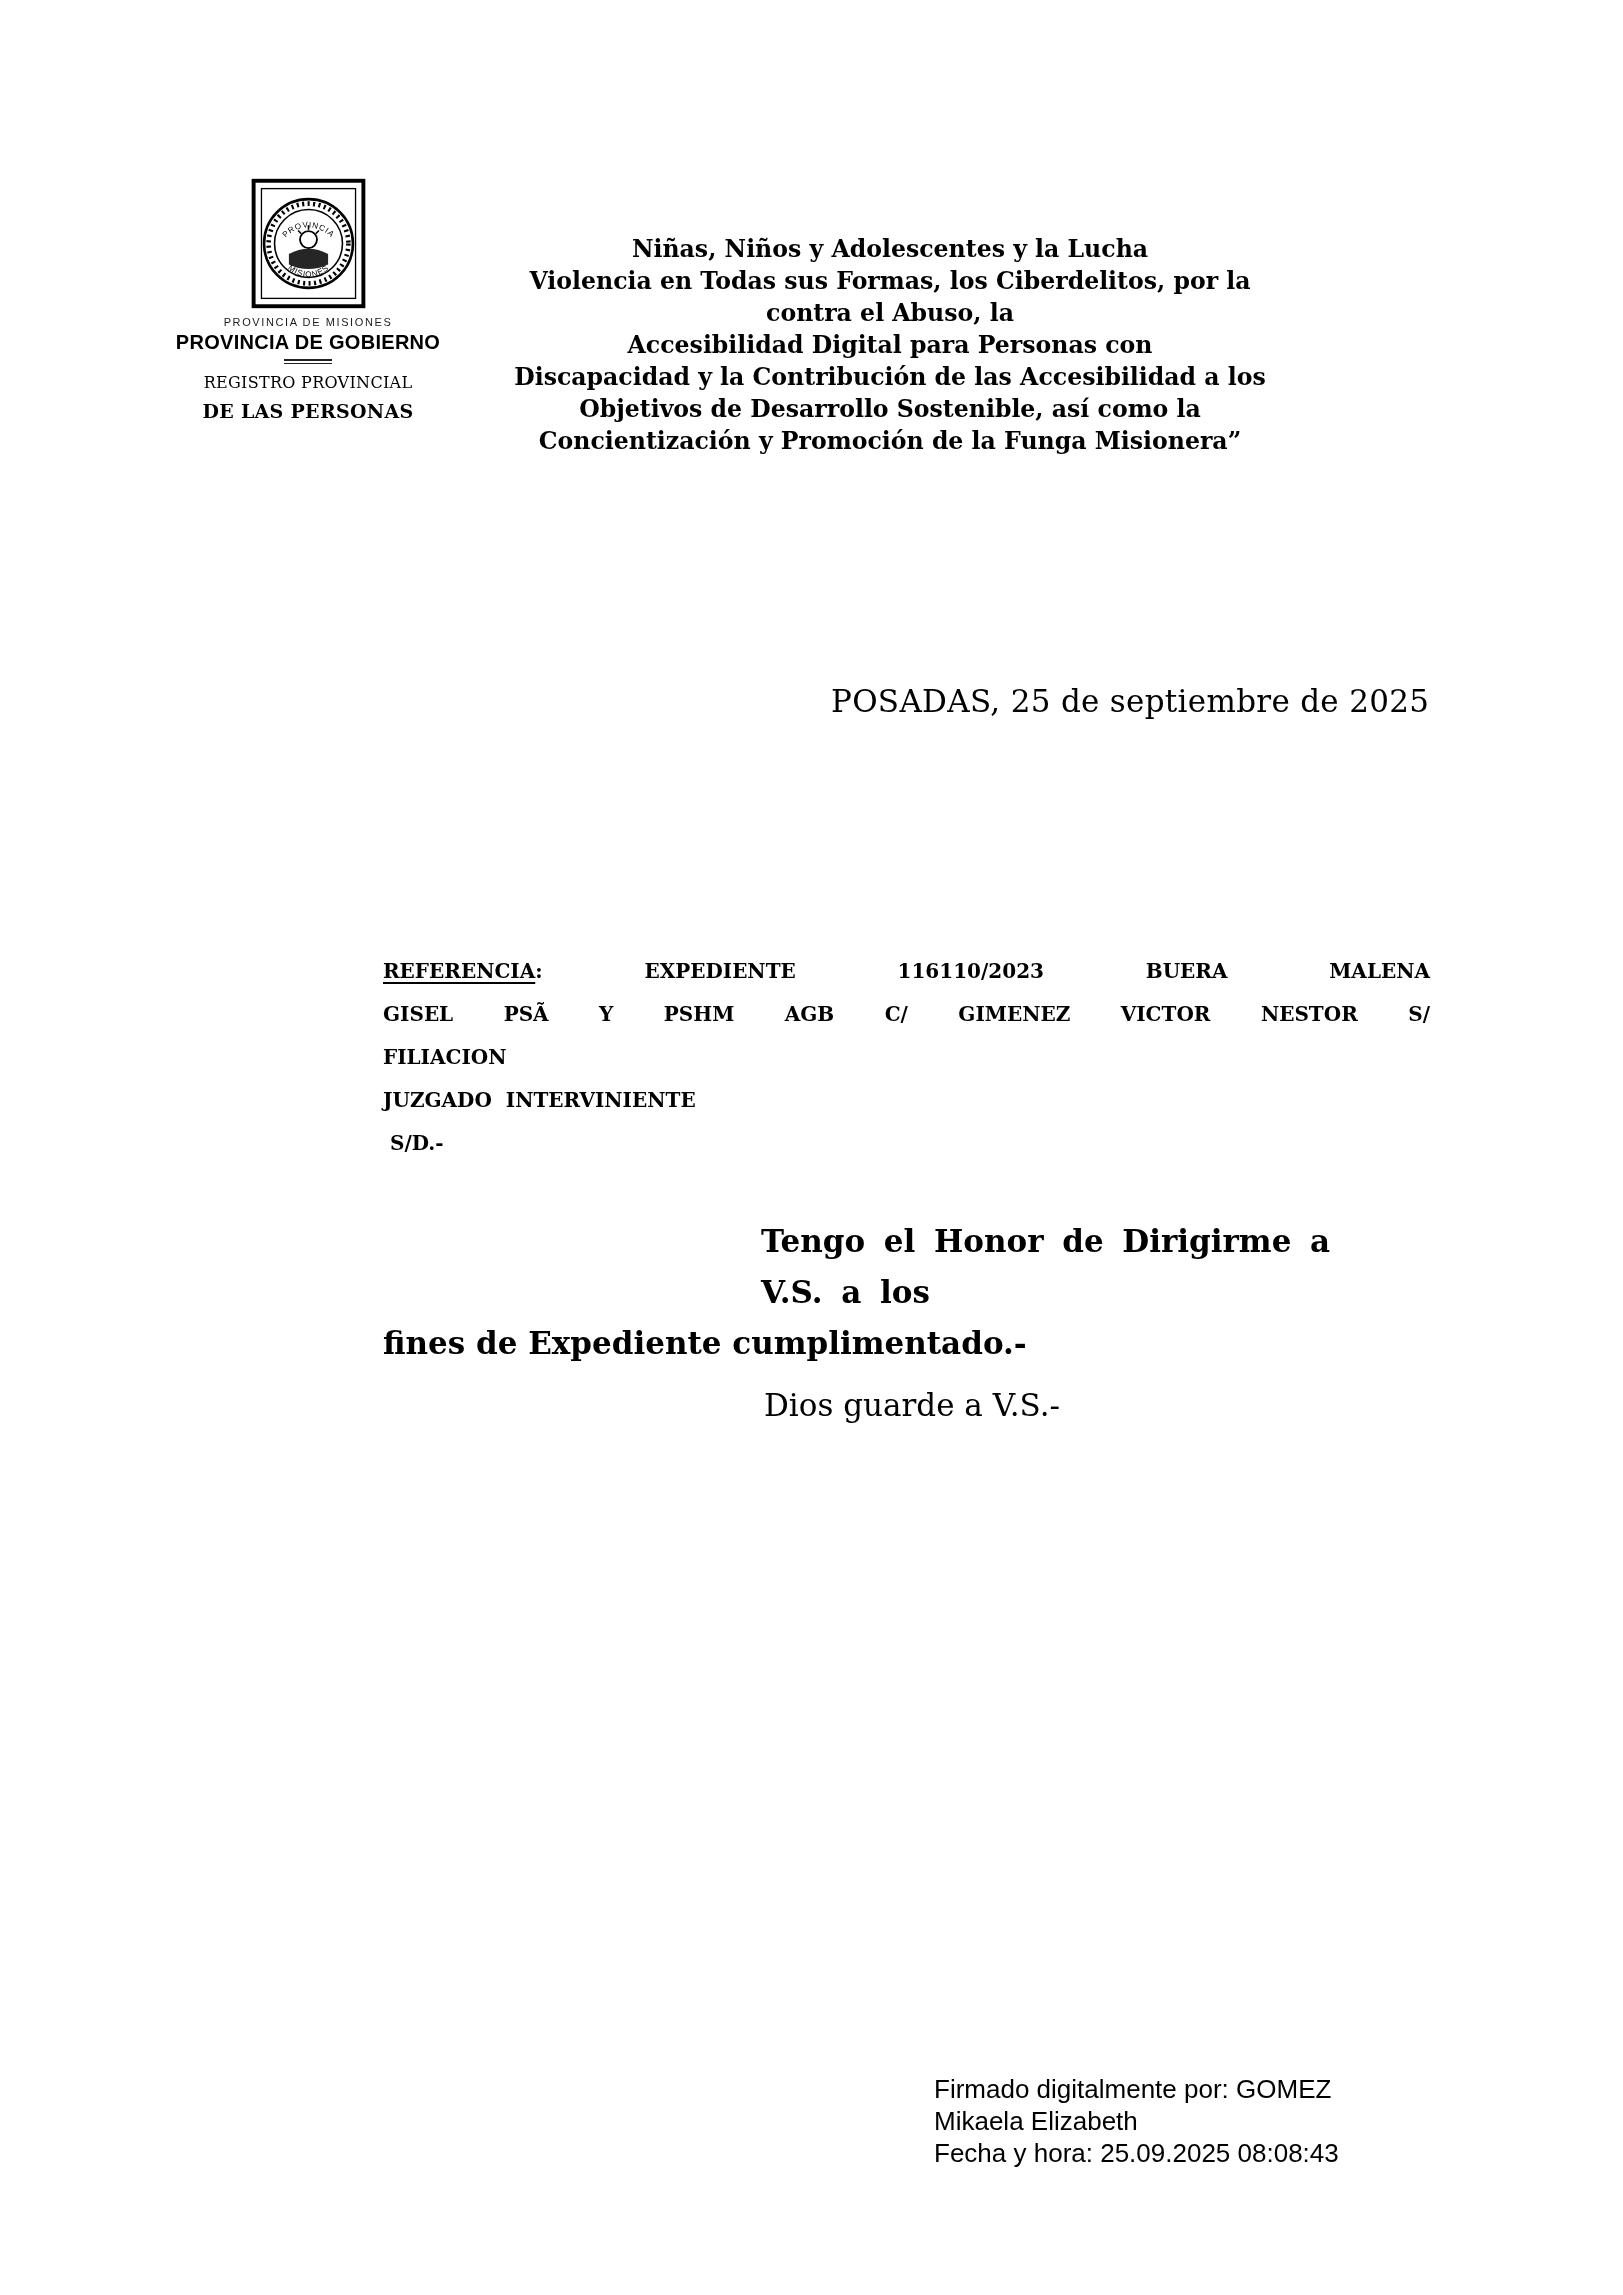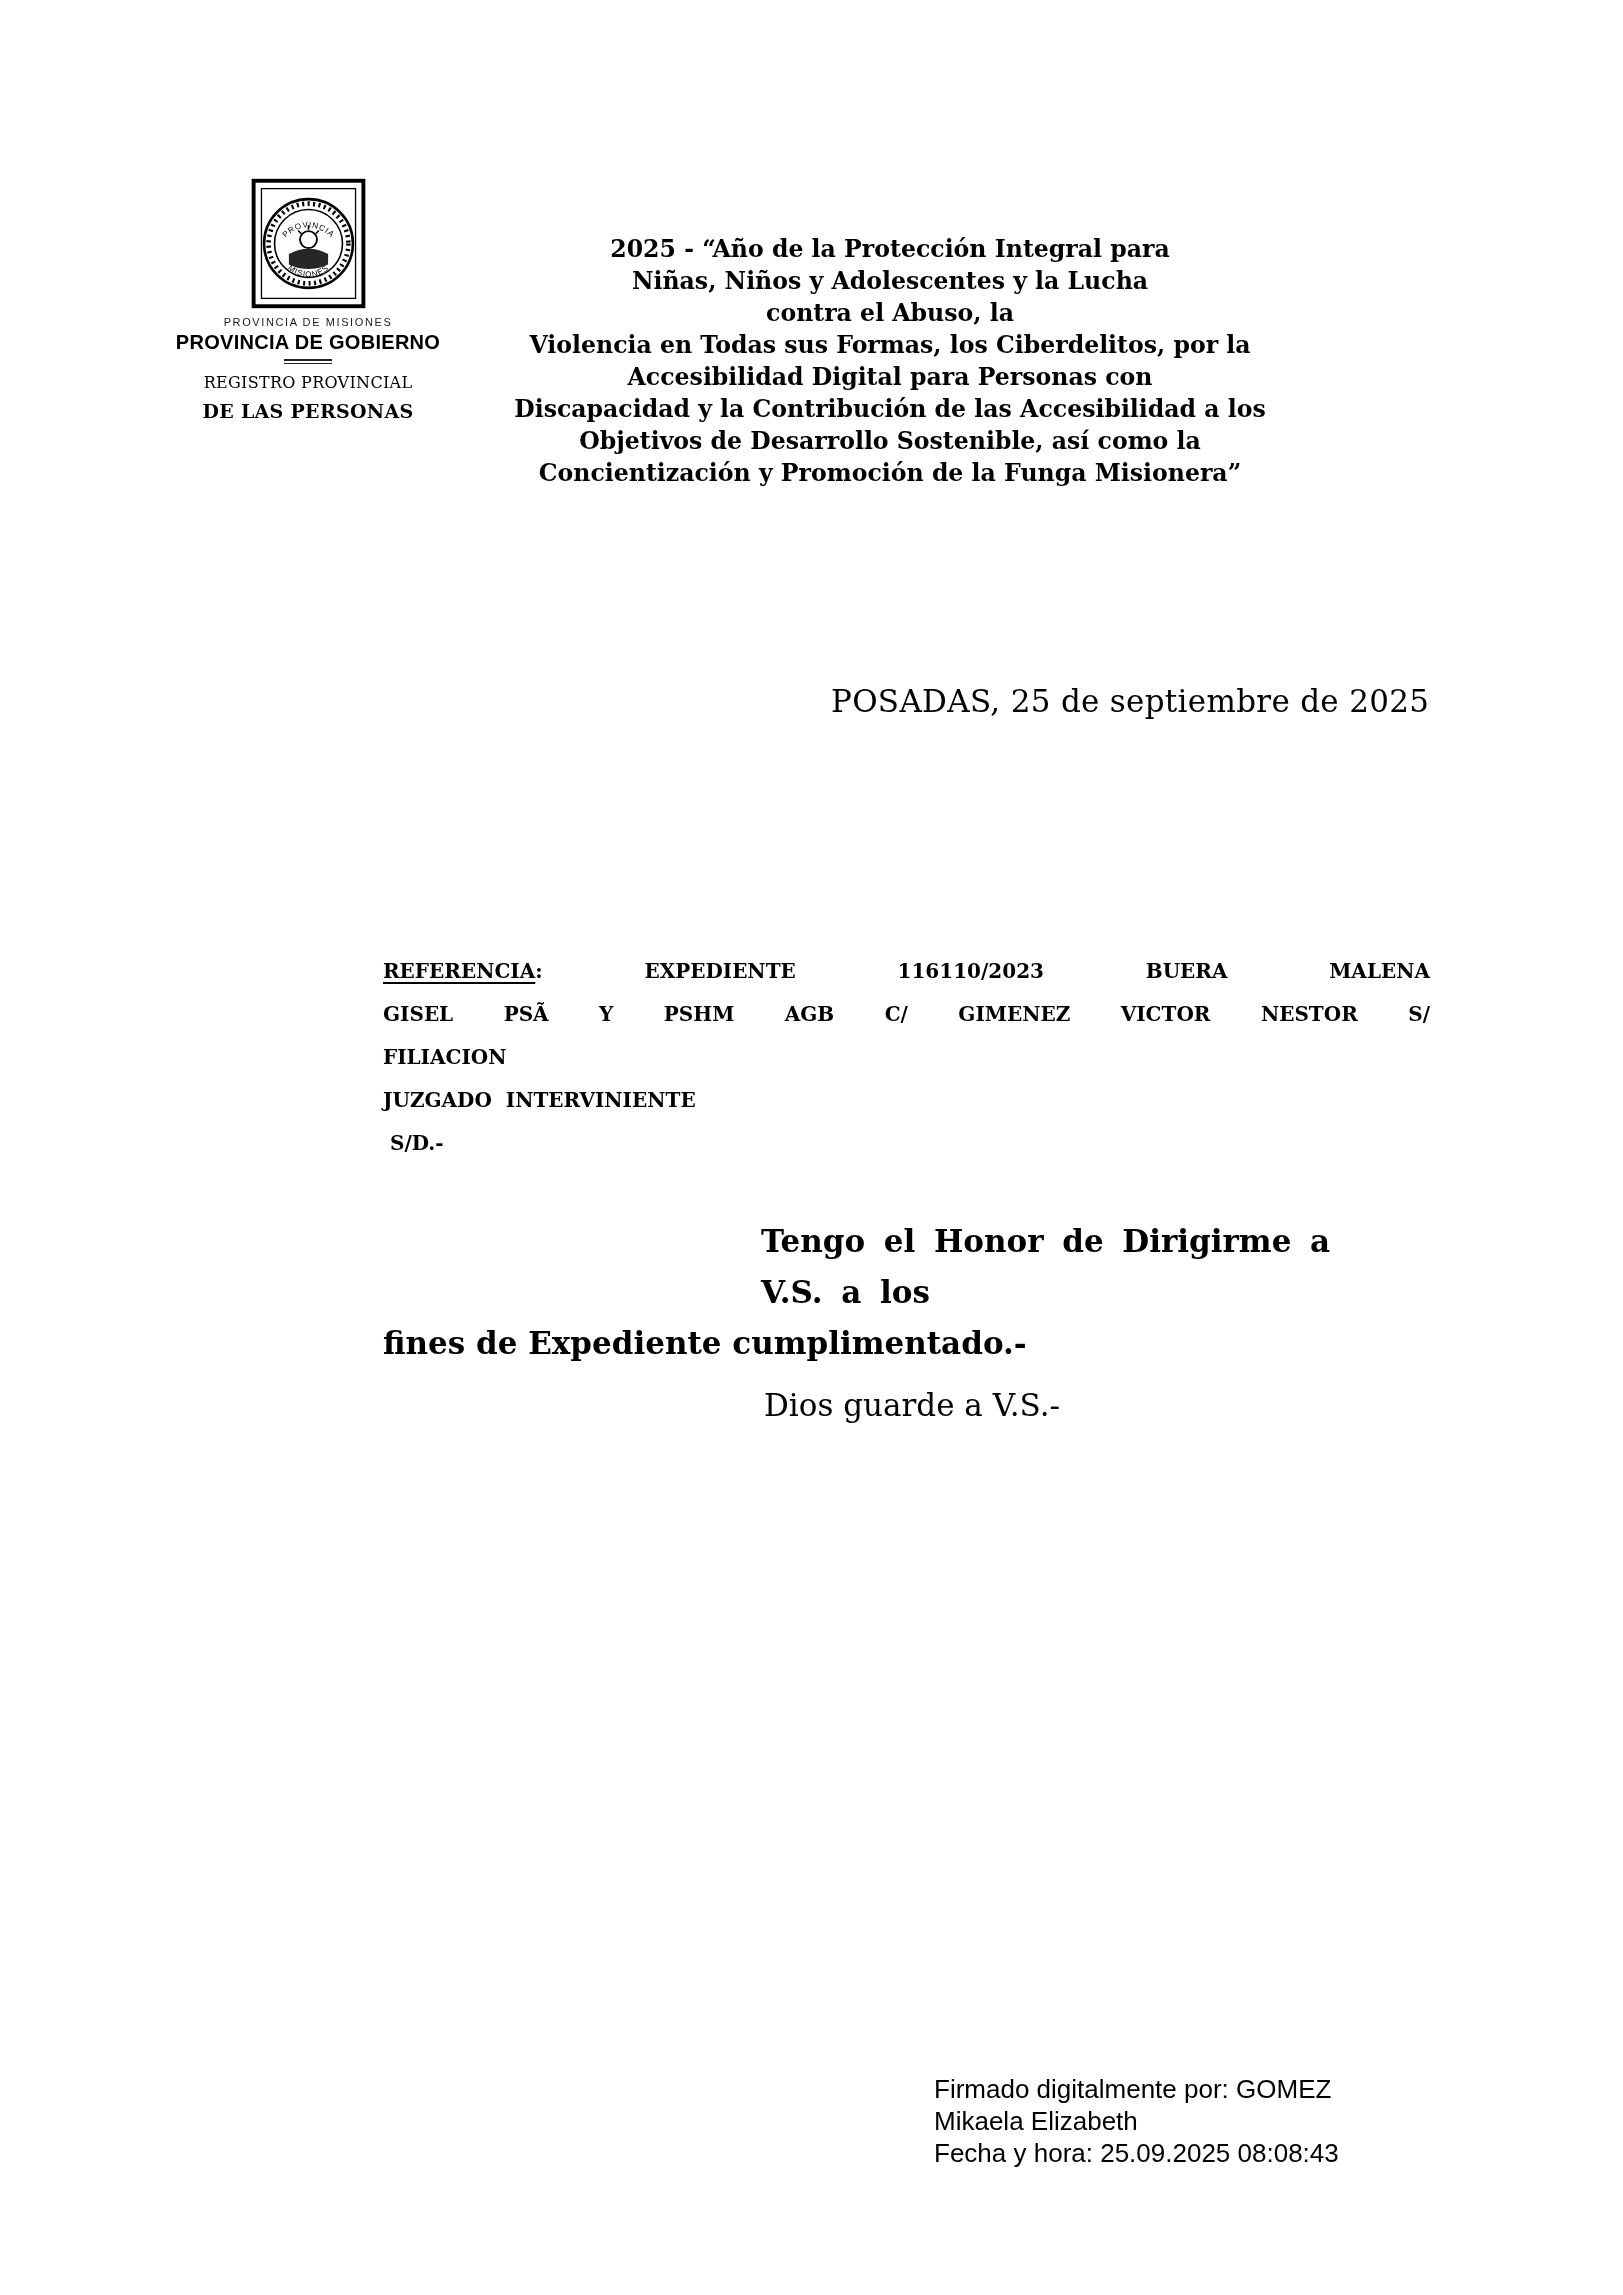--- a/index.html
+++ b/index.html
@@ -103,24 +103,23 @@
     </text>
   </svg>
   <div class="org-province">PROVINCIA DE MISIONES</div>
   <div class="org-ministry">PROVINCIA DE GOBIERNO</div>
   <div class="ornament"></div>
   <div class="office-line1">REGISTRO PROVINCIAL</div>
   <div class="office-line2">DE LAS PERSONAS</div>
 </div>
 
 <div class="motto">
-  <div>2025 - “Año de la Protección Integral para</div>
   <div>Niñas, Niños y Adolescentes y la Lucha</div>
+  <div>Violencia en Todas sus Formas, los Ciberdelitos, por la</div>
   <div>contra el Abuso, la</div>
-  <div>Violencia en Todas sus Formas, los Ciberdelitos, por la</div>
   <div>Accesibilidad Digital para Personas con</div>
   <div>Discapacidad y la Contribución de las Accesibilidad a los</div>
   <div>Objetivos de Desarrollo Sostenible, así como la</div>
   <div>Concientización y Promoción de la Funga Misionera”</div>
 </div>
 
 <div class="dateline">POSADAS, 25 de septiembre de 2025</div>
 
 <div class="reference">
   <div class="ref-line j"><span class="u">REFERENCIA</span><span>: EXPEDIENTE 116110/2023 BUERA MALENA</span></div>

